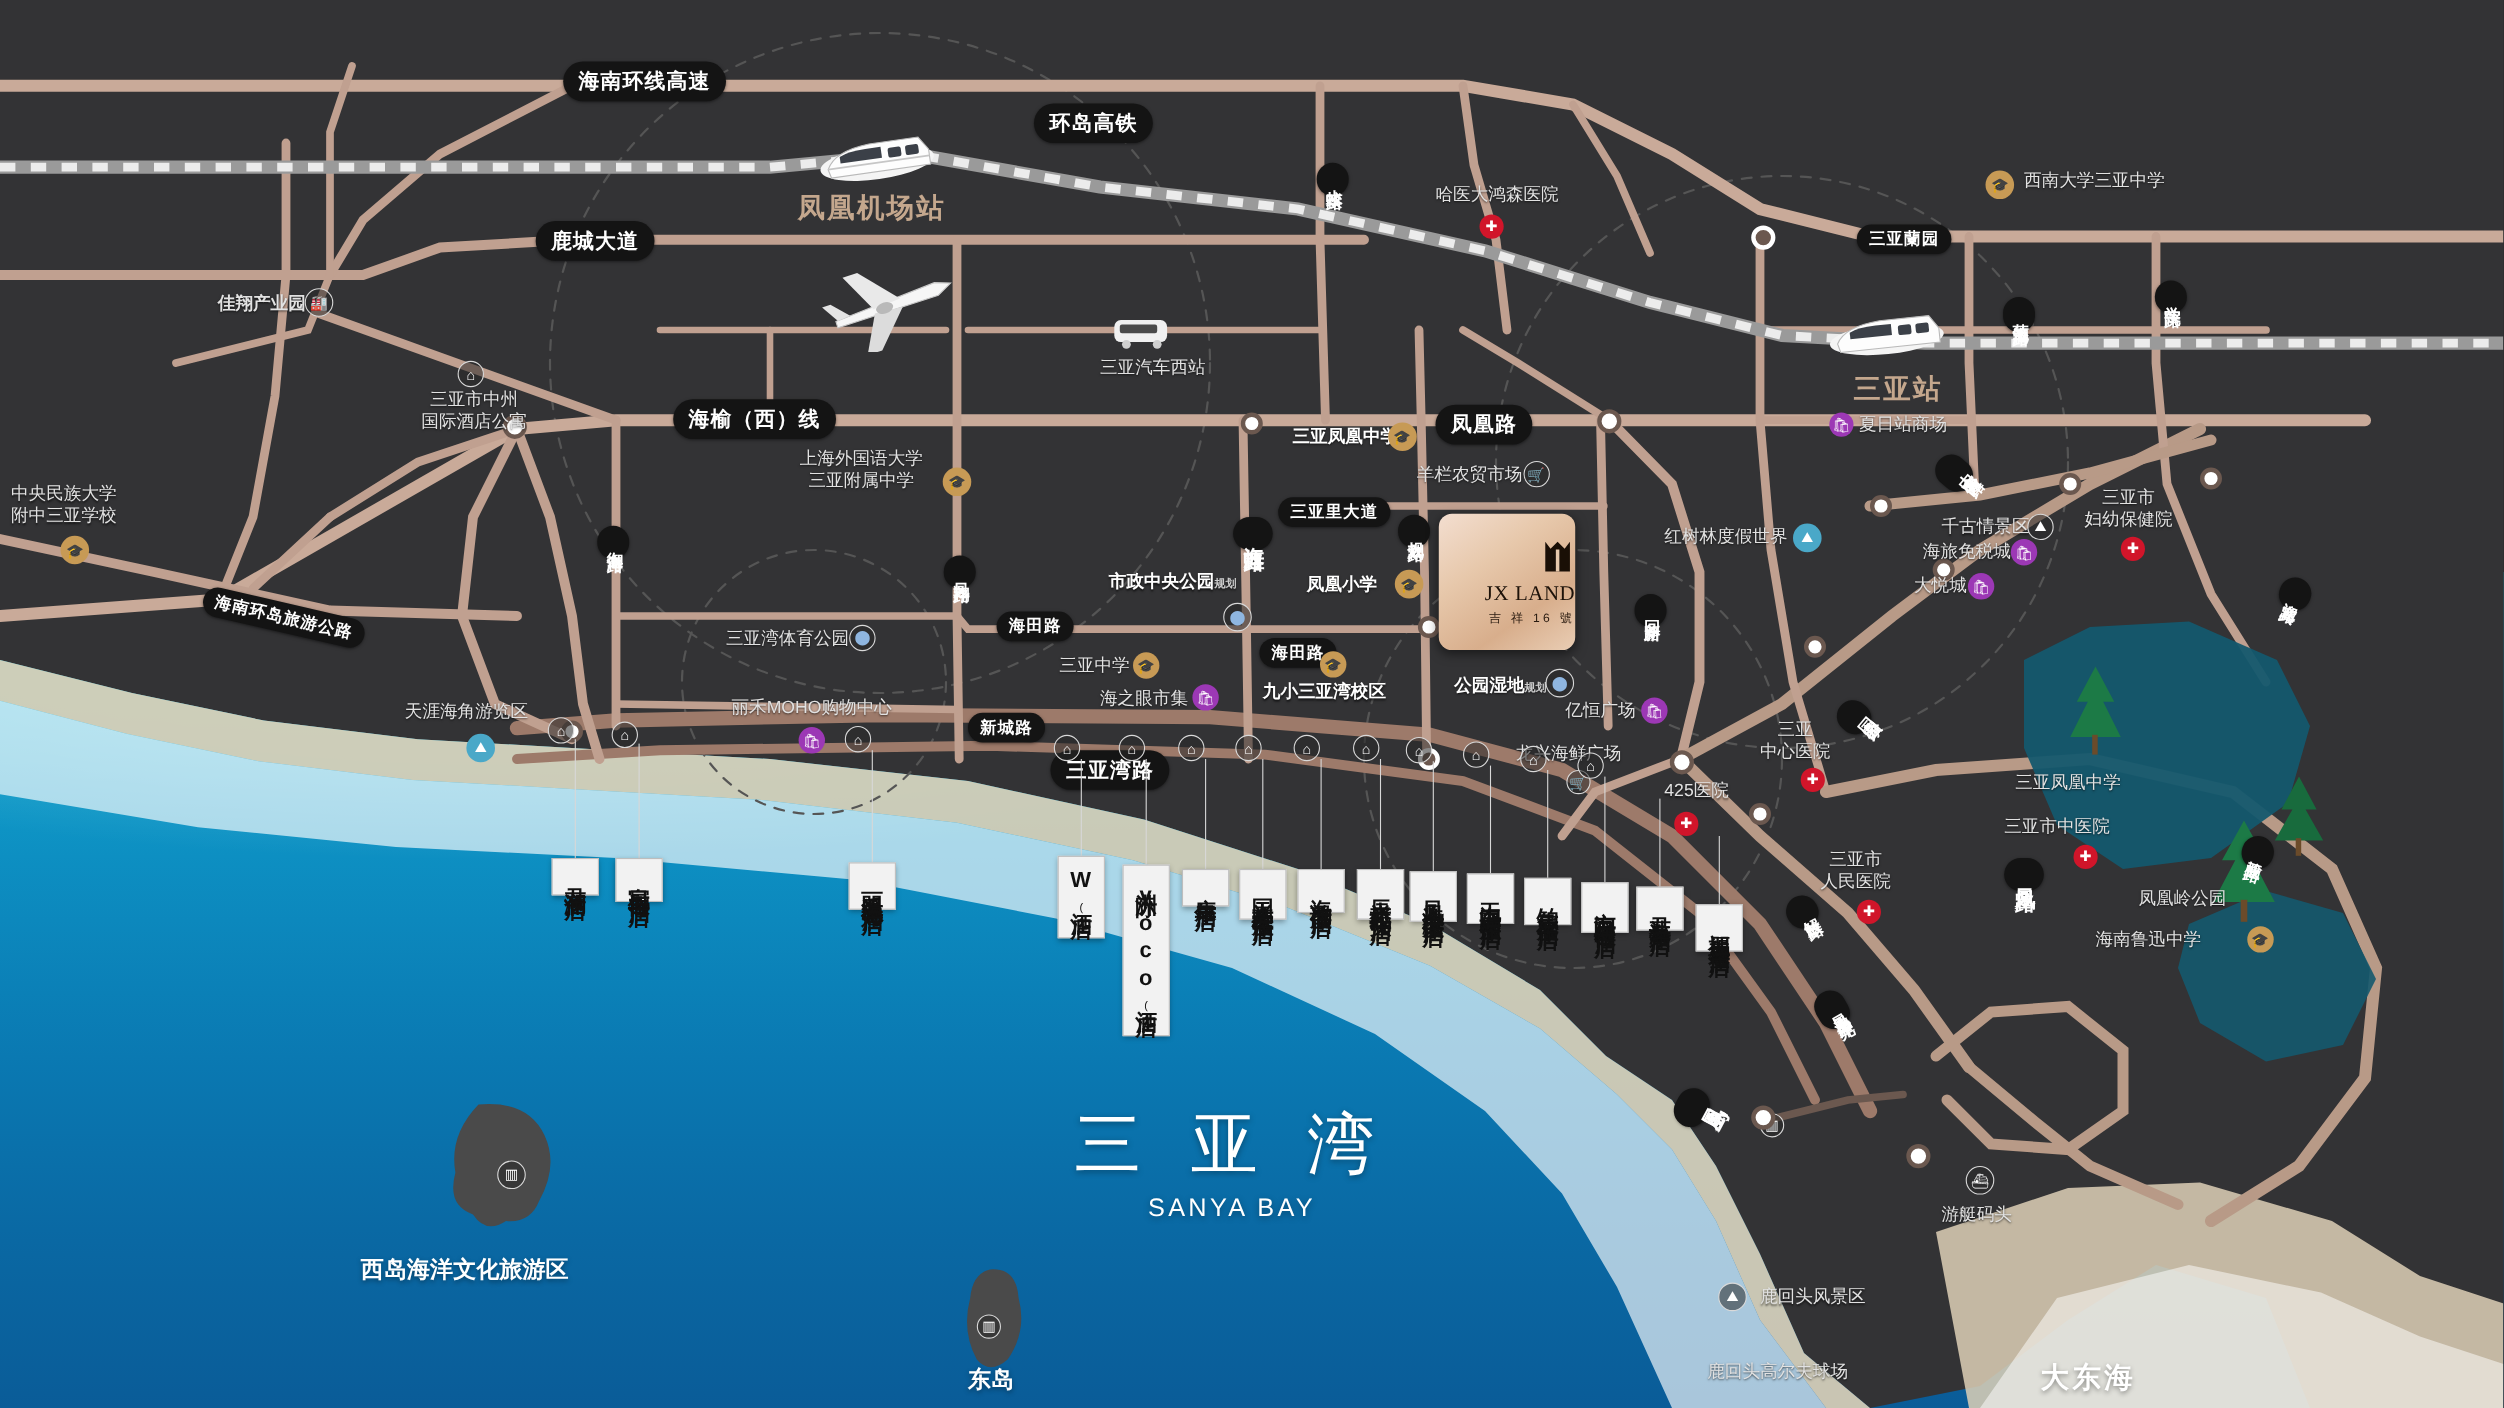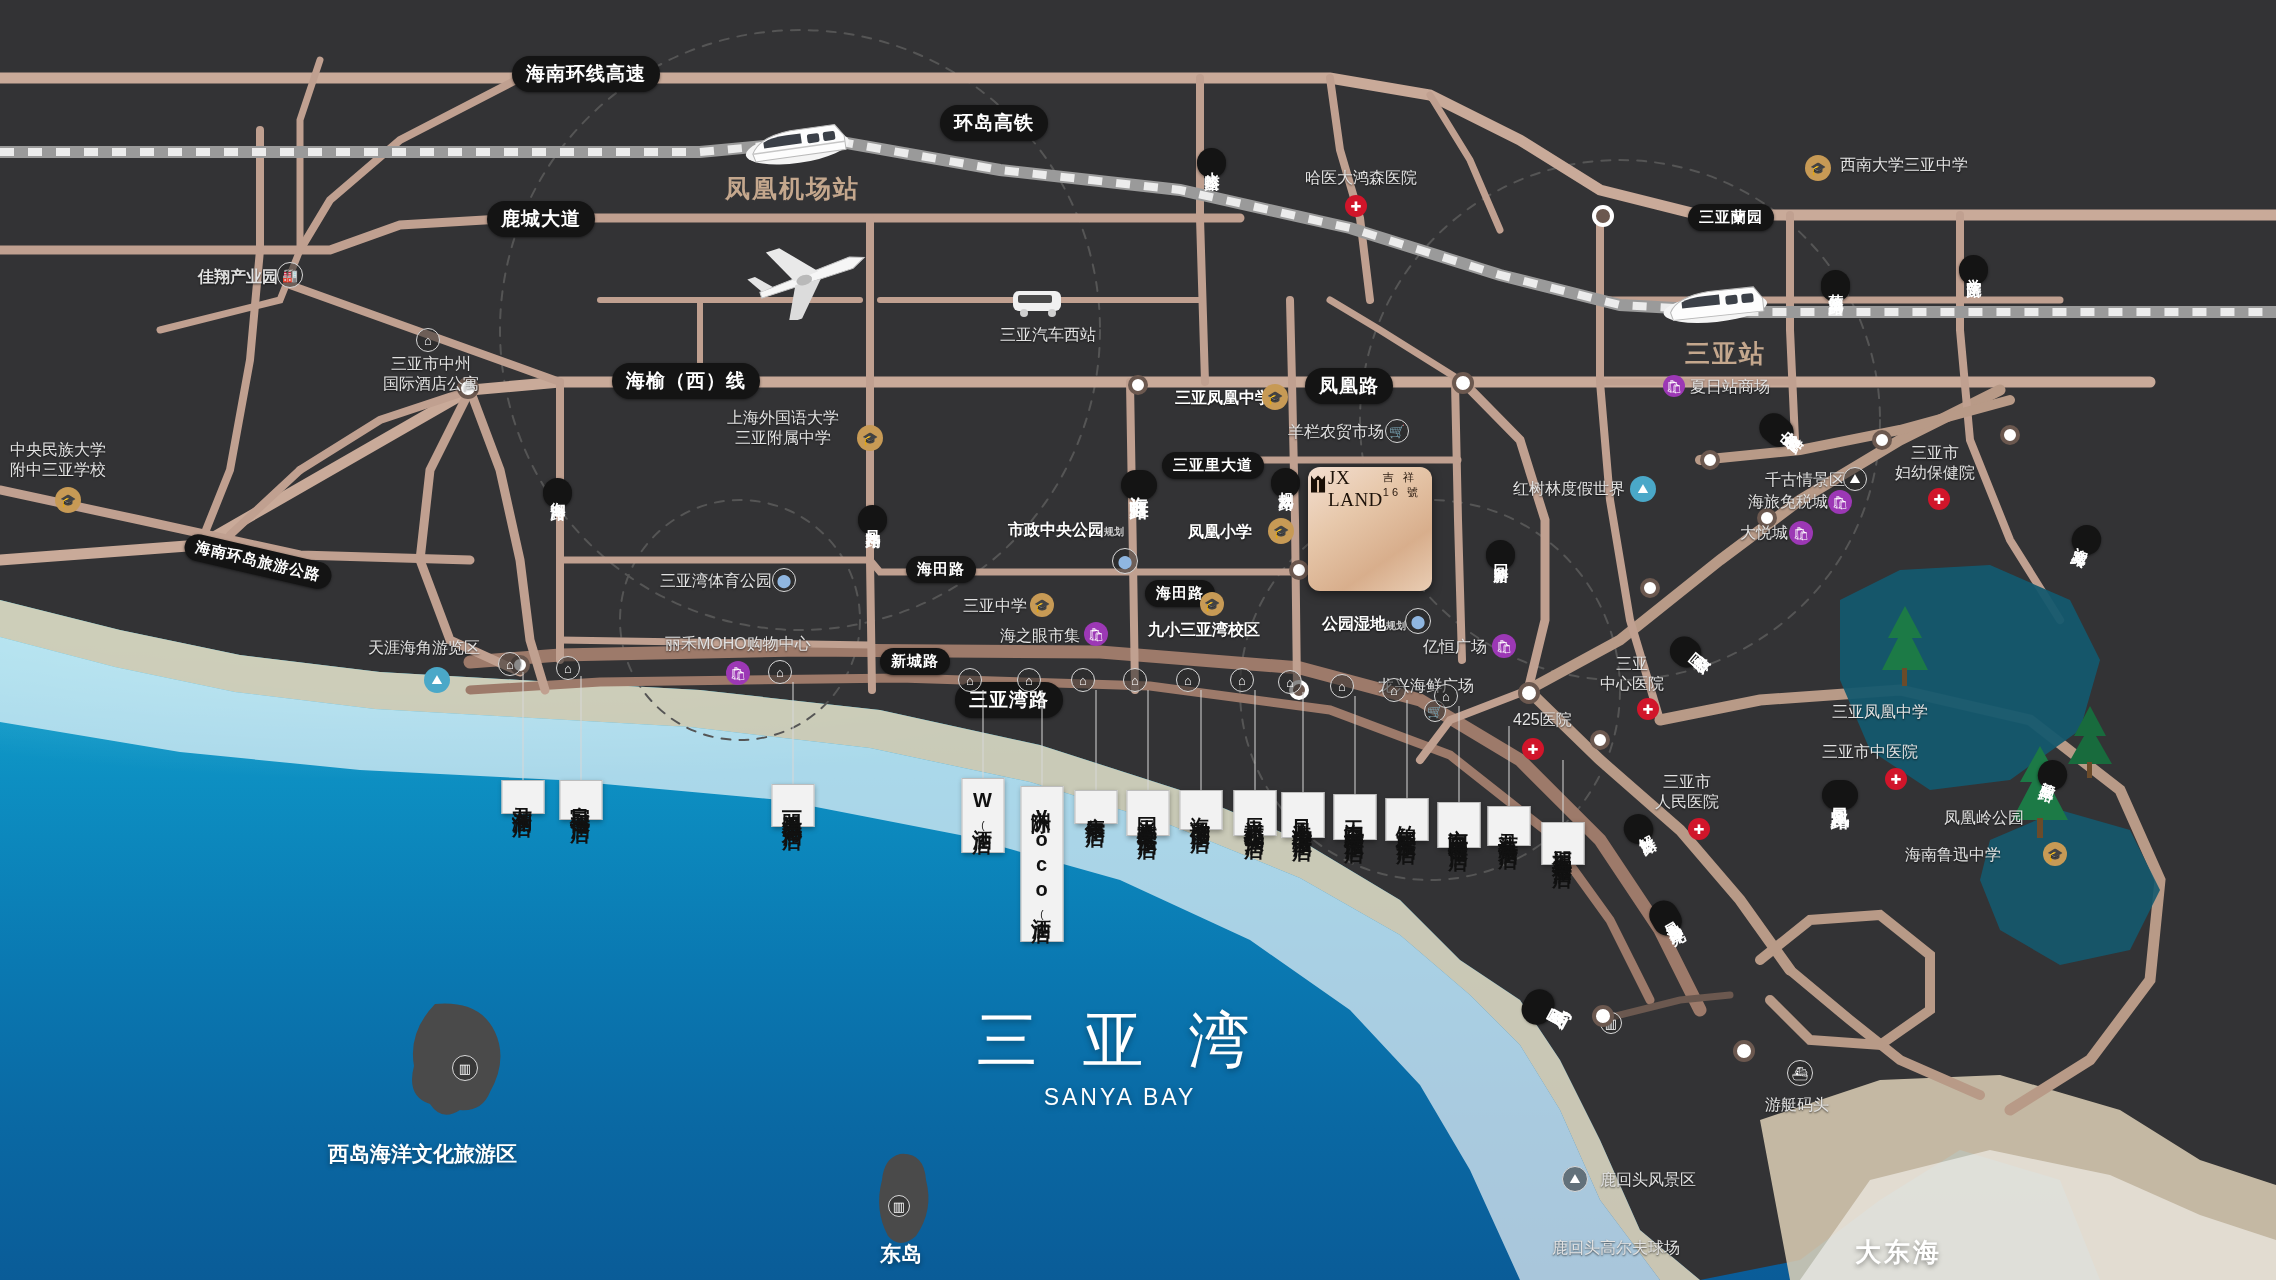--- a/index.html
+++ b/index.html
@@ -54,21 +54,21 @@
     font-size:20px;font-weight:700;letter-spacing:3px;
     padding:10px 7px;white-space:nowrap;box-shadow:0 2px 5px rgba(0,0,0,.35);
   }
   .hotel .tag .small{font-size:10px;letter-spacing:0;font-weight:400;}
 
   
   #project{
     position:absolute;width:124px;height:124px;border-radius:12px;
     background:linear-gradient(145deg,#f3ded0 0%,#e7c8ab 35%,#d8ae8c 70%,#e9cdb4 100%);
     box-shadow:0 3px 10px rgba(0,0,0,.5);
-    display:flex;flex-direction:row;align-items:flex-start;justify-content:center;
+    display:flex;flex-direction:column;align-items:flex-end;justify-content:center;
   }
   #project .mark{width:32px;height:34px;margin-bottom:6px;}
   #project .en{font-family:"Liberation Serif","DejaVu Serif",serif;font-size:19px;color:#1d1209;letter-spacing:.5px;}
   #project .cn{font-size:11px;color:#2a1b10;letter-spacing:3px;margin-top:3px;}
 
   
   #bayname{position:absolute;text-align:center;color:#fff;text-shadow:0 2px 6px rgba(0,0,0,.35);}
   #bayname .cn{font-size:61px;font-weight:400;letter-spacing:14px;}
   #bayname .en{font-size:23px;letter-spacing:3px;margin-top:2px;}
   .watercap{position:absolute;color:#fff;font-size:21px;font-weight:700;white-space:nowrap;
@@ -226,21 +226,21 @@
   <svg style="position:absolute;left:2000px;top:740px;" width="80" height="100">
     <path d="M40,6 L60,42 L48,42 L68,80 L12,80 L32,42 L20,42 Z" fill="#1c7a46"></path>
     <rect x="37" y="78" width="6" height="20" fill="#6b4b2a"></rect>
   </svg>
   <svg style="position:absolute;left:2060px;top:700px;" width="60" height="80">
     <path d="M30,6 L46,36 L36,36 L52,64 L8,64 L24,36 L14,36 Z" fill="#186b3d"></path>
     <rect x="27" y="62" width="5" height="16" fill="#6b4b2a"></rect>
   </svg>
 
   <div class="rdlabel" style="left:512px;top:56px;">海南环线高速</div>
-  <div class="rdlabel" style="left:940px;top:105px;">环岛高铁</div>
+  <div class="rdlabel" style="left:940px;top:94px;">环岛高铁</div>
   <div class="rdlabel" style="left:487px;top:201px;">鹿城大道</div>
   <div class="rdlabel" style="left:612px;top:363px;">海榆（西）线</div>
   <div class="rdlabel vert sm" style="left:1197px;top:148px;">水蛟路</div>
   <div class="rdlabel sm" style="left:183px;top:548px;transform:rotate(13deg);">海南环岛旅游公路</div>
   <div class="rdlabel vert sm" style="left:543px;top:478px;">御海路</div>
   <div class="rdlabel vert sm" style="left:858px;top:505px;">凤翔路</div>
   <div class="rdlabel sm" style="left:906px;top:556px;">海田路</div>
   <div class="rdlabel sm" style="left:1145px;top:580px;">海田路</div>
   <div class="rdlabel sm" style="left:880px;top:648px;">新城路</div>
   <div class="rdlabel vert" style="left:1121px;top:470px;">海虹路</div>

